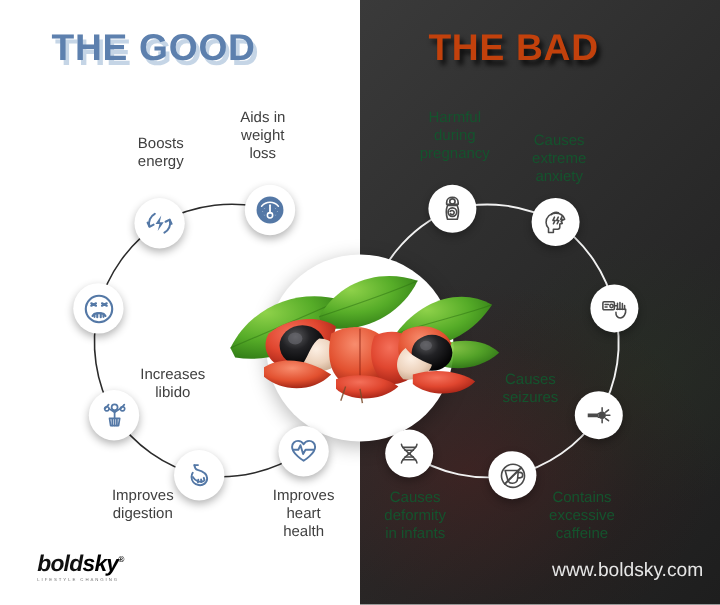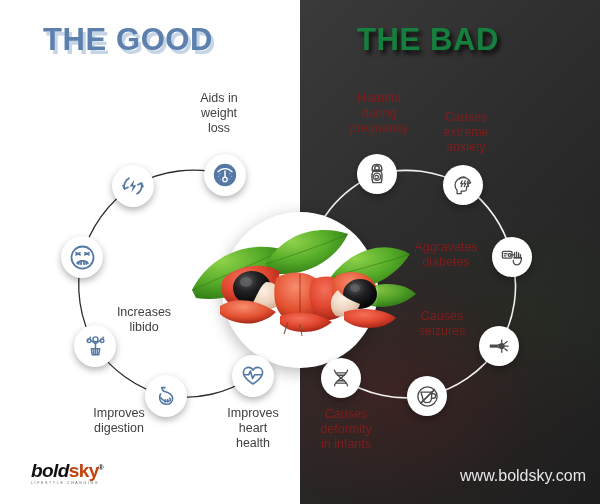--- a/index.html
+++ b/index.html
@@ -49,21 +49,21 @@
     letter-spacing: 0.6px;
     line-height: 1;
   }
   .title-good {
     left: 0;
     color: #5d80ae;
     text-shadow: 3px 4px 0 rgba(150,178,210,0.55);
   }
   .title-bad {
     left: 300px;
-    color: #15803d;
+    color: #c2410c;
     text-shadow: 3px 4px 4px rgba(0,0,0,0.75);
   }
 
   
   .center-disc {
     position: absolute;
     left: 222px;
     top: 212px;
     width: 156px;
     height: 156px;
@@ -111,37 +111,37 @@
   
   .label {
     position: absolute;
     text-align: center;
     font-size: 12.5px;
     line-height: 1.18;
     z-index: 7;
     white-space: pre-line;
   }
   .label-good { color: #3f3f3f; }
-  .label-bad  { color: #7f1d1d; }
+  .label-bad  { color: #14532d; }
 
   
   .logo {
     position: absolute;
     left: 31px;
     bottom: 18px;
     z-index: 9;
     line-height: 1;
   }
   .logo-word {
     font-size: 19px;
     font-weight: bold;
     letter-spacing: -0.6px;
   }
   .logo-bold { color: #111111; font-style: italic; }
-  .logo-sky  { color: #c2410c; }
+  .logo-sky  { color: #000000; font-style: italic; }
   .logo-reg  { font-size: 7px; vertical-align: super; color: #111111; }
   .logo-tag {
     margin-top: 2px;
     font-size: 3.6px;
     letter-spacing: 1.6px;
     color: #6d6d6d;
   }
   .site-url {
     position: absolute;
     right: 14px;
@@ -385,44 +385,47 @@
     <span>
       <svg width="25" height="25" viewBox="0 0 26 26" stroke-width="1.4" stroke-linecap="round" stroke-linejoin="round">
         <circle cx="13" cy="13" r="10"></circle>
         <path d="M6.2,8.4 L17.6,8.4 L17,15.6 C16.8,18 15.2,19.4 12.6,19.4 C10,19.4 8.4,18 8.2,15.6 Z"></path>
         <path d="M17.4,10 L19,10 C20.6,10 21.4,11 21.4,12.4 C21.4,13.8 20.6,14.8 19,14.8 L17.2,14.8"></path>
         <path d="M6,20 L20,6" stroke-width="1.8"></path>
       </svg>
     </span>
   </div>
 
+  <div class="label label-good" style="left:99px;top:112px;width:70px">Boosts
+energy</div>
   <div class="label label-good" style="left:186px;top:91px;width:66px">Aids in
 weight
 loss</div>
   <div class="label label-good" style="left:102px;top:305px;width:84px">Increases
 libido</div>
   <div class="label label-good" style="left:78px;top:406px;width:82px">Improves
 digestion</div>
   <div class="label label-good" style="left:217px;top:406px;width:72px">Improves
 heart
 health</div>
 
   <div class="label label-bad" style="left:337px;top:91px;width:84px">Harmful
 during
 pregnancy</div>
   <div class="label label-bad" style="left:428px;top:110px;width:76px">Causes
 extreme
 anxiety</div>
-  <div class="label label-bad" style="left:401px;top:240px;width:90px">Aggravates
-diabetes</div>
   <div class="label label-bad" style="left:404px;top:309px;width:76px">Causes
 seizures</div>
   <div class="label label-bad" style="left:304px;top:407px;width:84px">Causes
 deformity
 in infants</div>
+  <div class="label label-bad" style="left:443px;top:407px;width:84px">Contains
+excessive
+caffeine</div>
 
   <div class="logo">
     <div class="logo-word">
       <span class="logo-bold">bold</span><span class="logo-sky">sky</span><span class="logo-reg">®</span>
     </div>
     <div class="logo-tag">LIFESTYLE  CHANGING</div>
   </div>
 
   <div class="site-url">www.boldsky.com</div>
 

